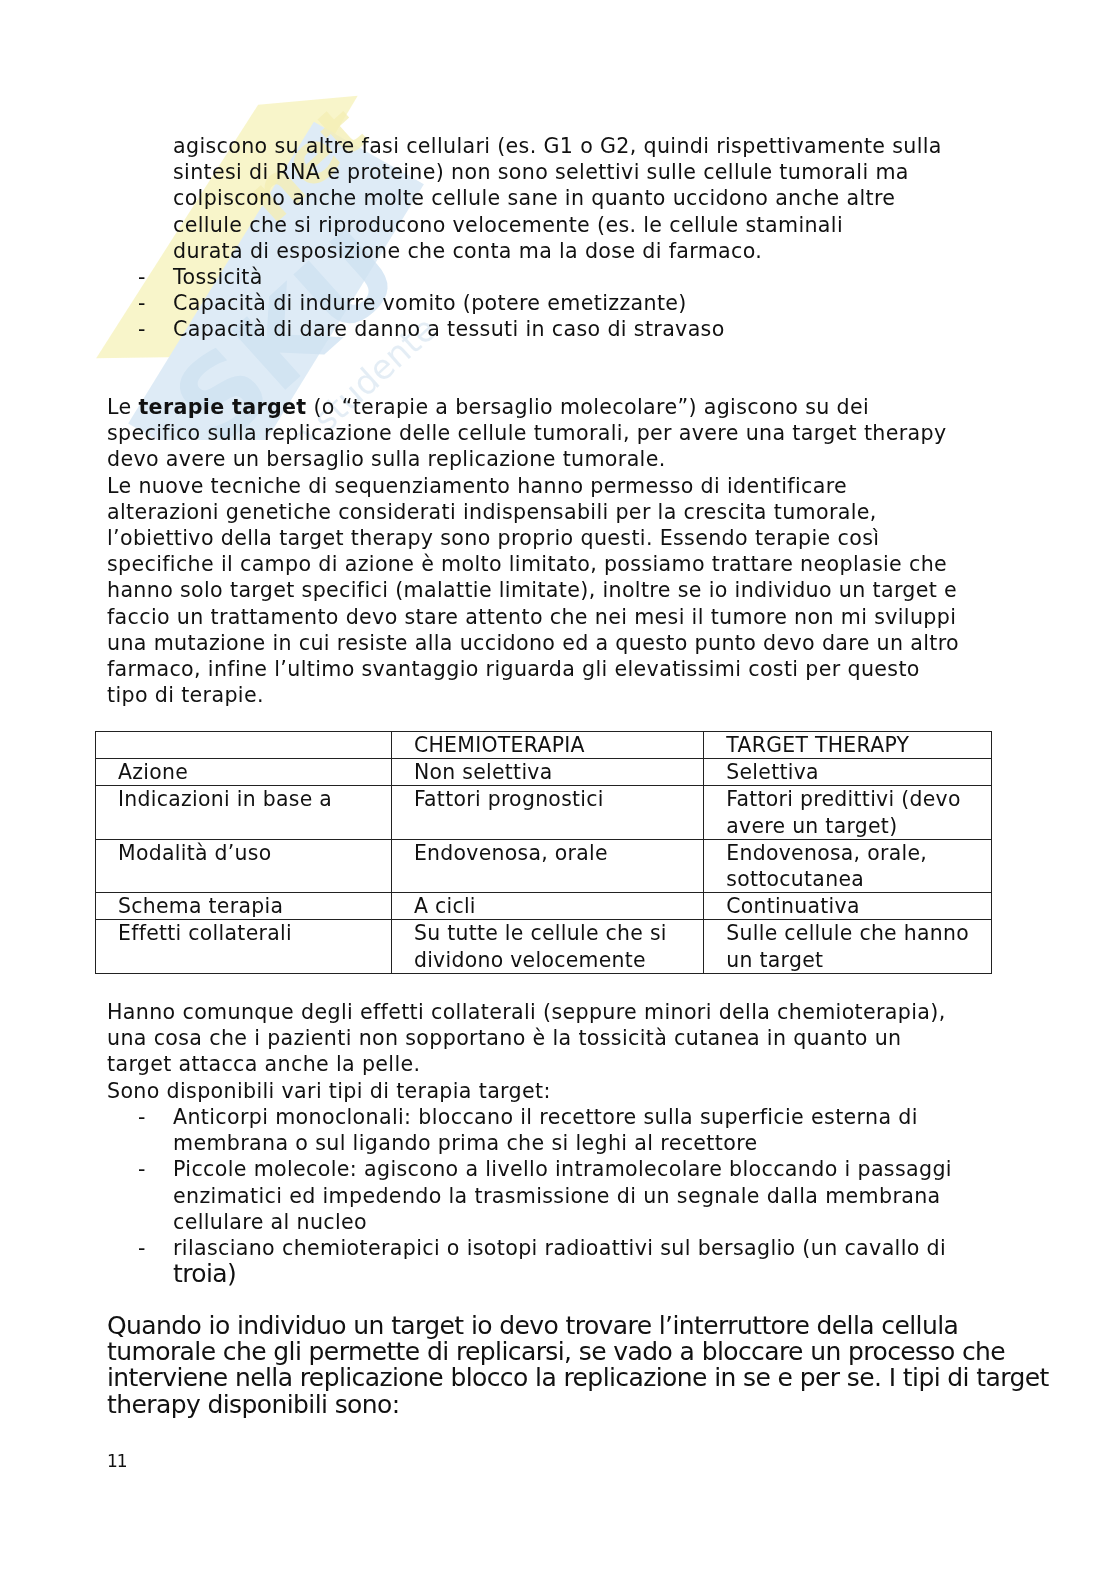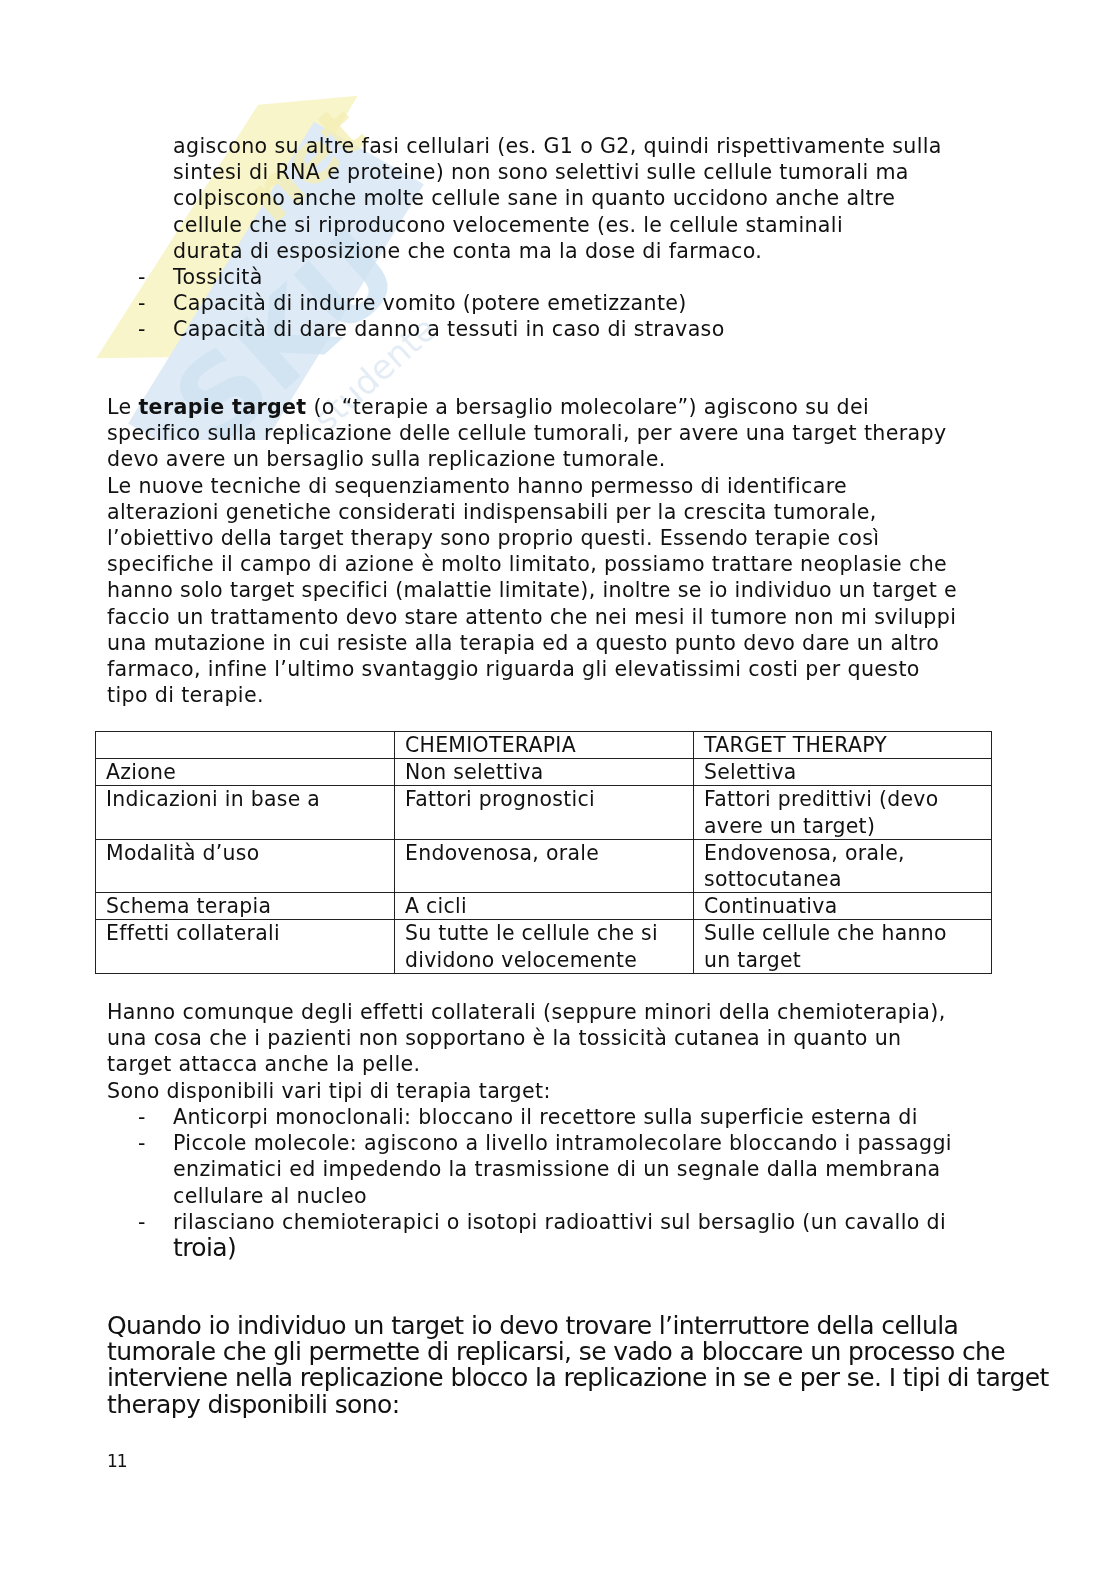--- a/index.html
+++ b/index.html
@@ -16,21 +16,21 @@
     .block { position: absolute; }
     .line { white-space: nowrap; height: 26.2px; }
     .bullet-row { position: relative; }
     .dash { position: absolute; left: -35px; }
     b { font-weight: bold; }
     table.cmp {
       position: absolute; left: 95px; top: 731px; width: 897px;
       border-collapse: collapse; font-size: 20.4px; line-height: 26.2px; letter-spacing: 0.3px;
     }
     table.cmp td {
-      border: 1.5px solid #222; padding: 0 10px; vertical-align: top; white-space: nowrap; margin-left: 17px;
+      border: 1.5px solid #222; padding: 0 22px; vertical-align: top; white-space: nowrap; margin-left: 17px;
     }
     table.cmp td.c0 { width: 278px; }
     table.cmp td.c1 { width: 278px; }
     .narrow { letter-spacing: -0.6px; font-size: 25px; transform-origin: left top; }
     .pagenum { position: absolute; left: 107px; top: 1451px; font-size: 17px; letter-spacing: -1px; }
   </style>
 </head>
 <body>
 
 <div class="watermark">
@@ -72,21 +72,21 @@
       <span>Le </span><b>terapie target</b><span> (o “terapie a bersaglio molecolare”) agiscono su dei</span>
     </div>
     <div class="line">specifico sulla replicazione delle cellule tumorali, per avere una target therapy</div>
     <div class="line">devo avere un bersaglio sulla replicazione tumorale.</div>
     <div class="line">Le nuove tecniche di sequenziamento hanno permesso di identificare</div>
     <div class="line">alterazioni genetiche considerati indispensabili per la crescita tumorale,</div>
     <div class="line">l’obiettivo della target therapy sono proprio questi. Essendo terapie così</div>
     <div class="line">specifiche il campo di azione è molto limitato, possiamo trattare neoplasie che</div>
     <div class="line">hanno solo target specifici (malattie limitate), inoltre se io individuo un target e</div>
     <div class="line">faccio un trattamento devo stare attento che nei mesi il tumore non mi sviluppi</div>
-    <div class="line">una mutazione in cui resiste alla terapia ed a questo punto devo dare un altro</div>
+    <div class="line">una mutazione in cui resiste alla uccidono ed a questo punto devo dare un altro</div>
     <div class="line">farmaco, infine l’ultimo svantaggio riguarda gli elevatissimi costi per questo</div>
     <div class="line">tipo di terapie.</div>
   </div>
 
   <table class="cmp">
     <tbody>
         <tr>
       <td class="c0"></td>
       <td class="c1">CHEMIOTERAPIA</td>
       <td>TARGET THERAPY</td>
@@ -145,20 +145,21 @@
     <div class="line">Hanno comunque degli effetti collaterali (seppure minori della chemioterapia),</div>
     <div class="line">una cosa che i pazienti non sopportano è la tossicità cutanea in quanto un</div>
     <div class="line">target attacca anche la pelle.</div>
     <div class="line">Sono disponibili vari tipi di terapia target:</div>
   </div>
 
   <div class="block txt" style="left:173px; top:1104px;">
     <div class="bullet-row">
       <span class="dash">-</span>
       <div class="line">Anticorpi monoclonali: bloccano il recettore sulla superficie esterna di</div>
+      <div class="line">membrana o sul ligando prima che si leghi al recettore</div>
     </div>
     <div class="bullet-row">
       <span class="dash">-</span>
       <div class="line">Piccole molecole: agiscono a livello intramolecolare bloccando i passaggi</div>
       <div class="line">enzimatici ed impedendo la trasmissione di un segnale dalla membrana</div>
       <div class="line">cellulare al nucleo</div>
     </div>
     <div class="bullet-row">
       <span class="dash">-</span>
       <div class="line">rilasciano chemioterapici o isotopi radioattivi sul bersaglio (un cavallo di</div>

